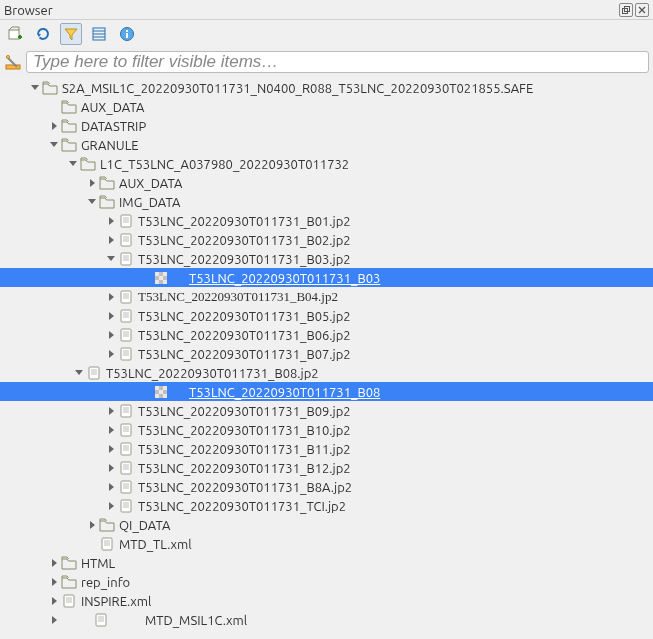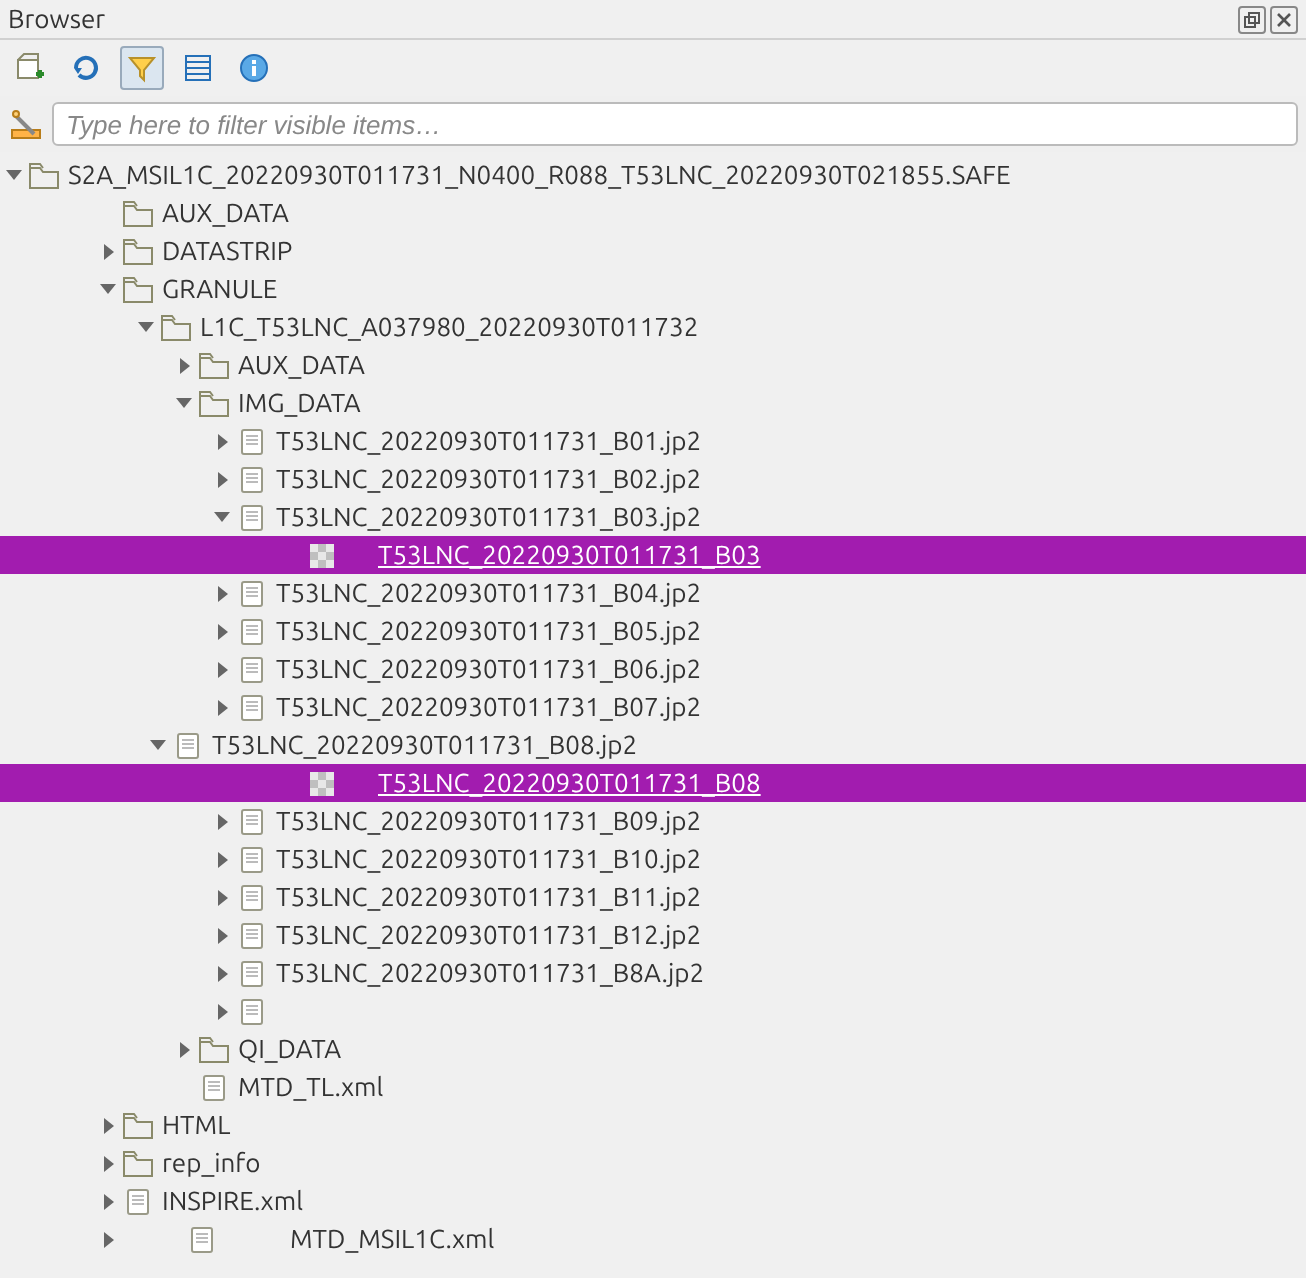--- a/index.html
+++ b/index.html
@@ -74,40 +74,40 @@
     height: 28px;
     padding: 2px 4px;
     gap: 4px;
   }
   .filterrow input {
     flex: 1;
     height: 22px;
     border: 1px solid #bbb;
     border-radius: 3px;
     padding: 0 6px;
-    font-size: 13px;
+    font-size: 17px;
     color: #333;
     font-style: italic;
   }
   .filterrow input::placeholder { color: #888; font-style: italic; }
   .tree {
     flex: 1;
     overflow: auto;
     background: #f0f0f0;
     padding-top: 2px;
   }
   .row {
     display: flex;
     align-items: center;
     height: 19px;
     white-space: nowrap;
     cursor: pointer;
   }
   .row.sel {
-    background: #a21caf;
+    background: #3b82f6;
     color: #fff;
     gap: 16px;
   }
   .row.sel .label { color: #fff; text-decoration: underline; }
   .tw {
     width: 14px;
     height: 14px;
     display: flex;
     align-items: center;
     justify-content: center;
@@ -204,21 +204,21 @@
       <svg width="16" height="16" viewBox="0 0 16 16">
         <rect x="1" y="11" width="14" height="4" fill="#ffb347" stroke="#b87d1a"></rect>
         <line x1="2" y1="3" x2="12" y2="13" stroke="#888" stroke-width="2"></line>
         <circle cx="3" cy="3" r="1.5" fill="#ffd27a" stroke="#b87d1a"></circle>
       </svg>
     </div>
     <input type="text" placeholder="Type here to filter visible items…" style="">
   </div>
 
   <div class="tree" id="tree">
-      <div class="row" style=" text-align: right;">
+      <div class="row" style="padding-left: 28px; text-align: right;">
         <span class="tw">
           <span class="tri-down"></span>
         </span>
         <span class="ic">
           <svg class="folder-svg" viewBox="0 0 16 14">
             <path d="M1 3h5l1.5 2H15v8H1z" fill="none" stroke="#8a8a6a"></path>
             <path d="M1 3V1h5l1.5 2" fill="none" stroke="#8a8a6a"></path>
           </svg>
         </span>
         <span class="label">S2A_MSIL1C_20220930T011731_N0400_R088_T53LNC_20220930T021855.SAFE</span>
@@ -345,21 +345,21 @@
             <rect x="1" y="5" width="4" height="4" fill="#bfbfbf"></rect>
             <rect x="5" y="5" width="4" height="4" fill="#e8e8e8"></rect>
             <rect x="9" y="5" width="4" height="4" fill="#bfbfbf"></rect>
             <rect x="1" y="9" width="4" height="4" fill="#e8e8e8"></rect>
             <rect x="5" y="9" width="4" height="4" fill="#bfbfbf"></rect>
             <rect x="9" y="9" width="4" height="4" fill="#e8e8e8"></rect>
           </svg>
         </span>
         <span class="label">T53LNC_20220930T011731_B03</span>
       </div>
-      <div class="row" style="padding-left: 104px;">
+      <div class="row" style="padding-left: 104px; font-family: Liberation Serif, serif;">
         <span class="tw">
           <span class="tri-right"></span>
         </span>
         <span class="ic">
           <svg class="file-svg" viewBox="0 0 14 14">
             <rect x="2" y="1" width="10" height="12" rx="1" fill="#fff" stroke="#9a9a88"></rect>
             <line x1="4" y1="4" x2="10" y2="4" stroke="#bbb"></line>
             <line x1="4" y1="6" x2="10" y2="6" stroke="#bbb"></line>
             <line x1="4" y1="8" x2="10" y2="8" stroke="#bbb"></line>
           </svg>
@@ -514,20 +514,21 @@
           <span class="tri-right"></span>
         </span>
         <span class="ic">
           <svg class="file-svg" viewBox="0 0 14 14">
             <rect x="2" y="1" width="10" height="12" rx="1" fill="#fff" stroke="#9a9a88"></rect>
             <line x1="4" y1="4" x2="10" y2="4" stroke="#bbb"></line>
             <line x1="4" y1="6" x2="10" y2="6" stroke="#bbb"></line>
             <line x1="4" y1="8" x2="10" y2="8" stroke="#bbb"></line>
           </svg>
         </span>
+        <span class="label">T53LNC_20220930T011731_TCI.jp2</span>
       </div>
       <div class="row" style="padding-left: 85px;">
         <span class="tw">
           <span class="tri-right"></span>
         </span>
         <span class="ic">
           <svg class="folder-svg" viewBox="0 0 16 14">
             <path d="M1 3h5l1.5 2H15v8H1z" fill="none" stroke="#8a8a6a"></path>
             <path d="M1 3V1h5l1.5 2" fill="none" stroke="#8a8a6a"></path>
           </svg>

